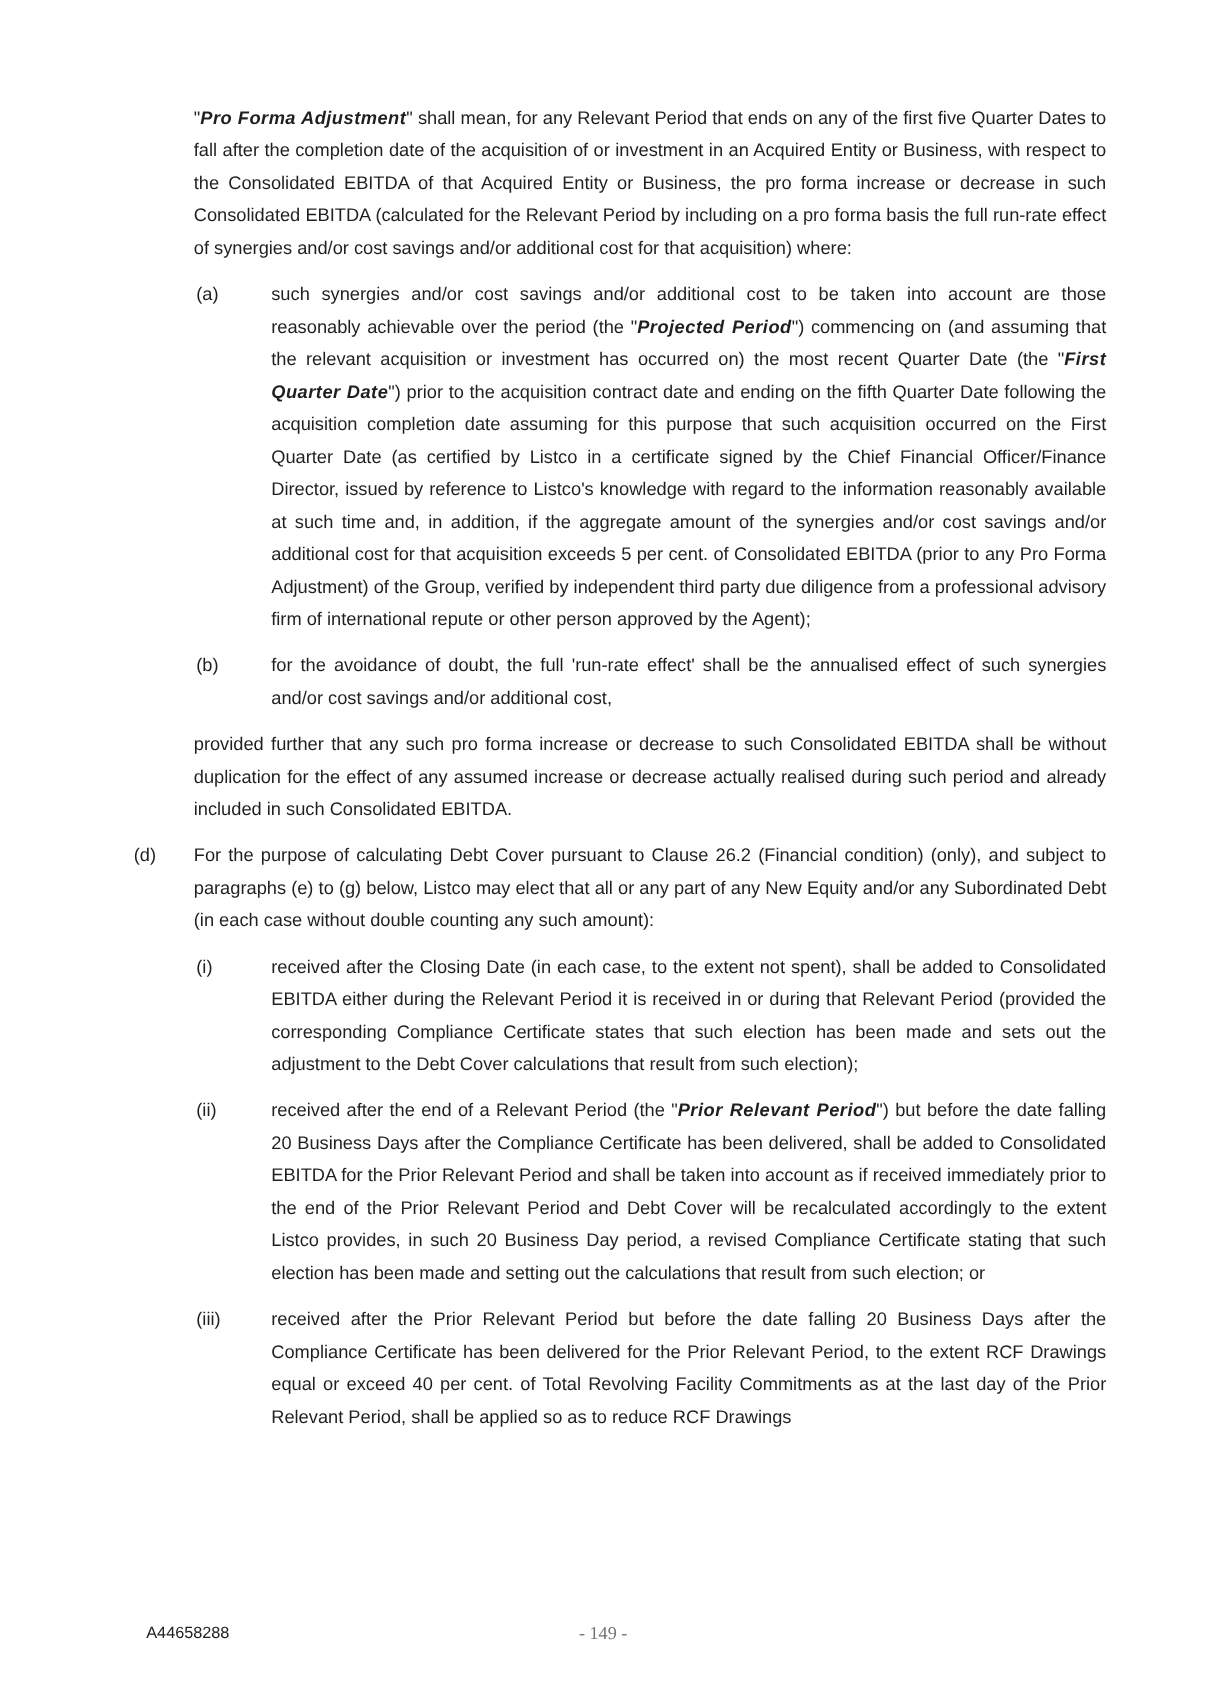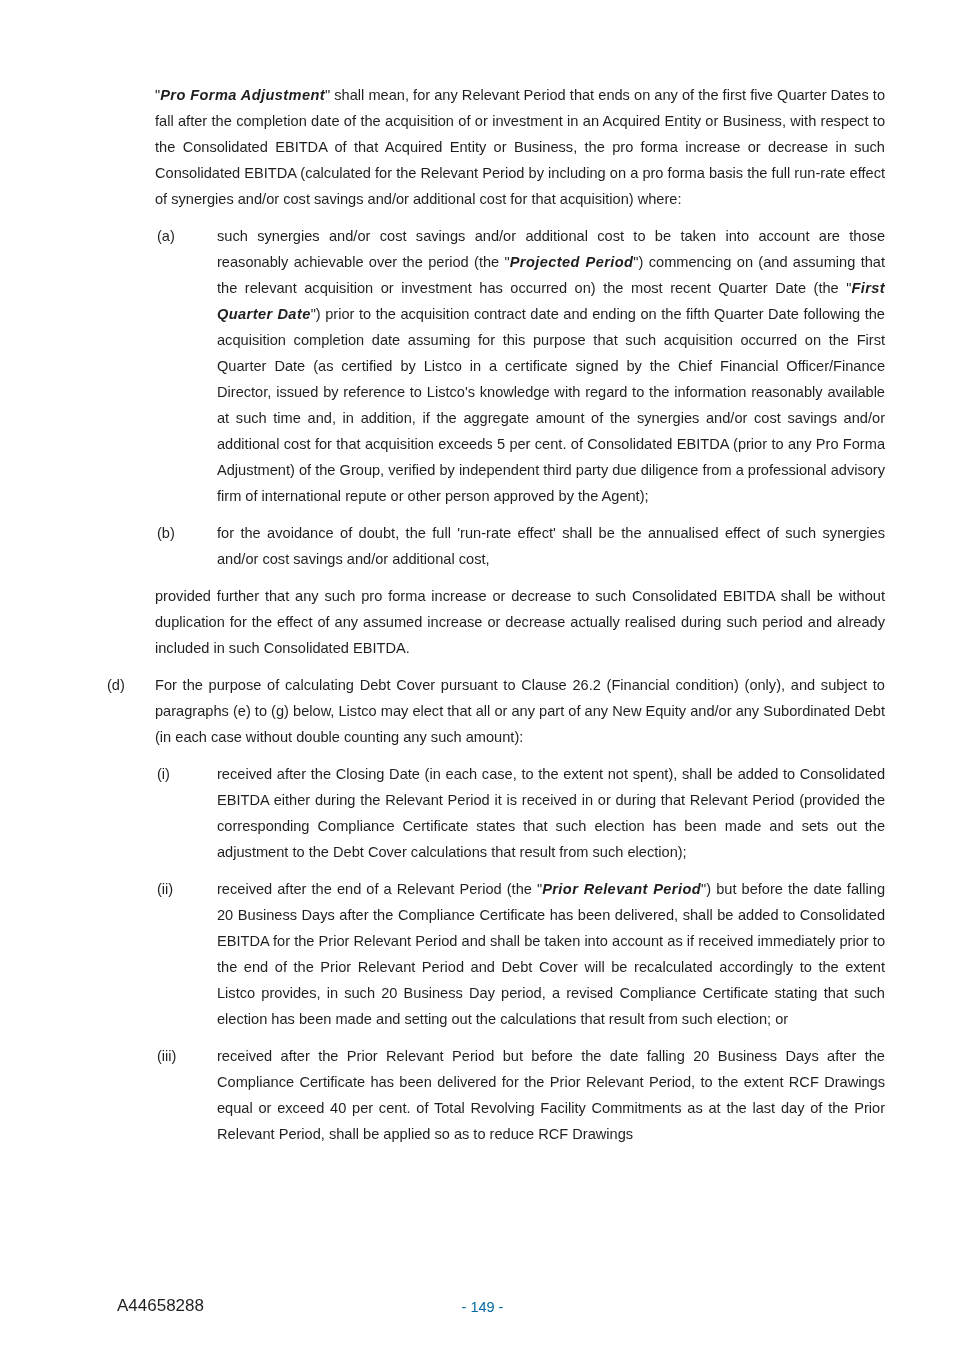--- a/index.html
+++ b/index.html
@@ -53,33 +53,34 @@
     position: absolute;
     left: 0;
     right: 0;
     top: 1294px;
     height: 26px;
   }
   .doc-ref {
     position: absolute;
     left: 117px;
     top: 2px;
-    font-size: 17px;
+    font-size: 13px;
     line-height: 20px;
     color: #1f1f1f;
   }
   .page-num {
     position: absolute;
     left: 0;
     right: 0;
     top: 0;
     text-align: center;
     font-size: 14.5px;
     line-height: 26px;
-    color: #0369a1;
+    color: #737373;
+    font-family: Liberation Serif, serif;
   }
 </style>
 </head>
 <body>
 
 <div class="page">
 
   <div class="content">
       <div class="para lvl-body">
         <span class="text"><span>"</span><strong>Pro Forma Adjustment</strong><span>" shall mean, for any Relevant Period that ends on any of the first five Quarter Dates to fall after the completion date of the acquisition of or investment in an Acquired Entity or Business, with respect to the Consolidated EBITDA of that Acquired Entity or Business, the pro forma increase or decrease in such Consolidated EBITDA (calculated for the Relevant Period by including on a pro forma basis the full run-rate effect of synergies and/or cost savings and/or additional cost for that acquisition) where:</span></span>

